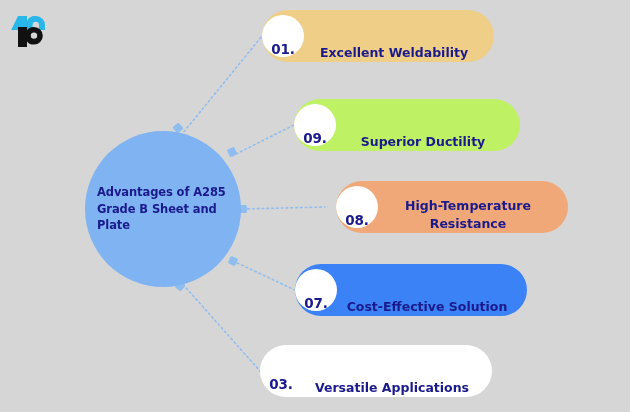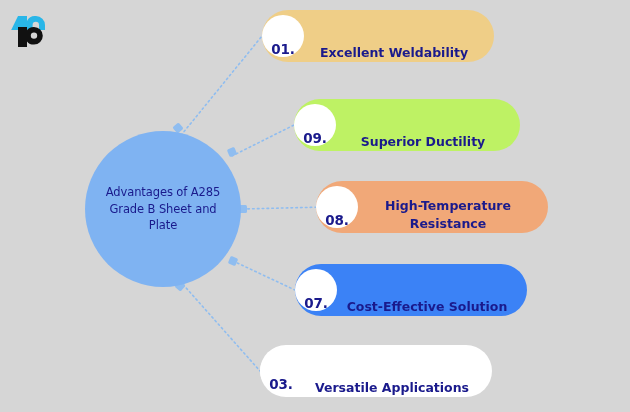--- a/index.html
+++ b/index.html
@@ -46,23 +46,23 @@
     height: 156px;
     border-radius: 50%;
     background: #7fb3f2;
     display: flex;
     align-items: center;
     justify-content: center;
     z-index: 3;
   }
   #hub-label {
     font-size: 11.5px;
-    font-weight: normal;
+    font-weight: bold;
     color: #1a1a8c;
-    text-align: center;
+    text-align: left;
     line-height: 1.45;
     letter-spacing: -0.1px;
     width: 132px;
   }
 
   
   .item {
     position: absolute;
     display: flex;
     align-items: center;
@@ -103,21 +103,21 @@
     font-size: 13.5px;
     font-weight: bold;
     color: #1a1a8c;
     letter-spacing: -0.2px;
   }
 
   #item-1 { left: 262px; top: 10px; }
   #item-1 .pill { width: 232px; }
   #item-2 { left: 294px; top: 99px; }
   #item-2 .pill { width: 226px; }
-  #item-3 { left: 316px; top: 181px; }
+  #item-3 { left: 336px; top: 181px; }
   #item-3 .pill { width: 232px; }
   #item-4 { left: 295px; top: 264px; }
   #item-4 .pill { width: 232px; }
   #item-5 { left: 260px; top: 345px; }
   #item-5 .pill { width: 232px; }
 </style>
 </head>
 <body>
 
 <div id="canvas">

